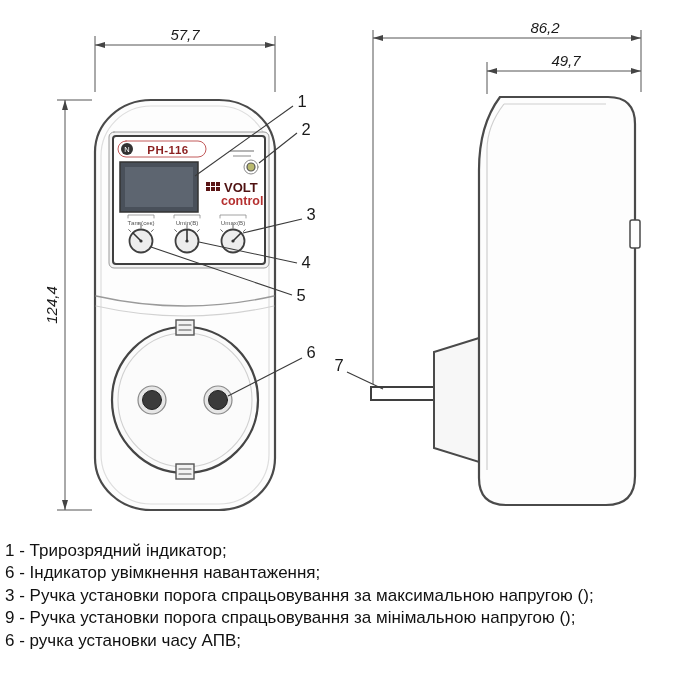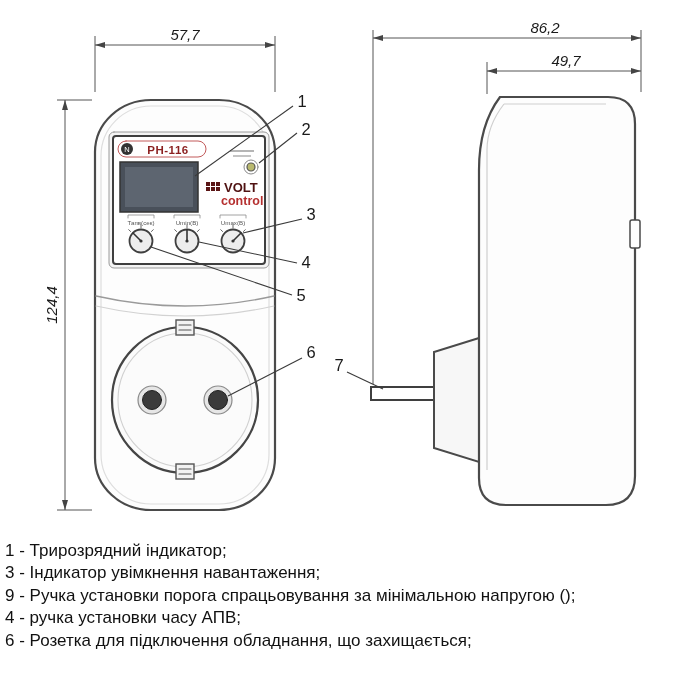--- a/index.html
+++ b/index.html
@@ -148,20 +148,20 @@
   <text class="callout" x="311" y="220" text-anchor="middle">3</text>
   <text class="callout" x="306" y="268" text-anchor="middle">4</text>
   <text class="callout" x="301" y="301" text-anchor="middle">5</text>
   <text class="callout" x="311" y="358" text-anchor="middle">6</text>
   <text class="callout" x="339" y="371" text-anchor="middle">7</text>
 </svg>
 
 
 <div class="legend">
   <div class="legend-line">1 - Трирозрядний індикатор;</div>
-  <div class="legend-line">3 - Індикатор увімкнення навантаження;</div>
+  <div class="legend-line">6 - Індикатор увімкнення навантаження;</div>
+  <div class="legend-line">3 - Ручка установки порога спрацьовування за максимальною напругою ();</div>
   <div class="legend-line">9 - Ручка установки порога спрацьовування за мінімальною напругою ();</div>
-  <div class="legend-line">4 - ручка установки часу АПВ;</div>
-  <div class="legend-line">6 - Розетка для підключення обладнання, що захищається;</div>
+  <div class="legend-line">6 - ручка установки часу АПВ;</div>
 </div>
 
 
 
 
 </body></html>

